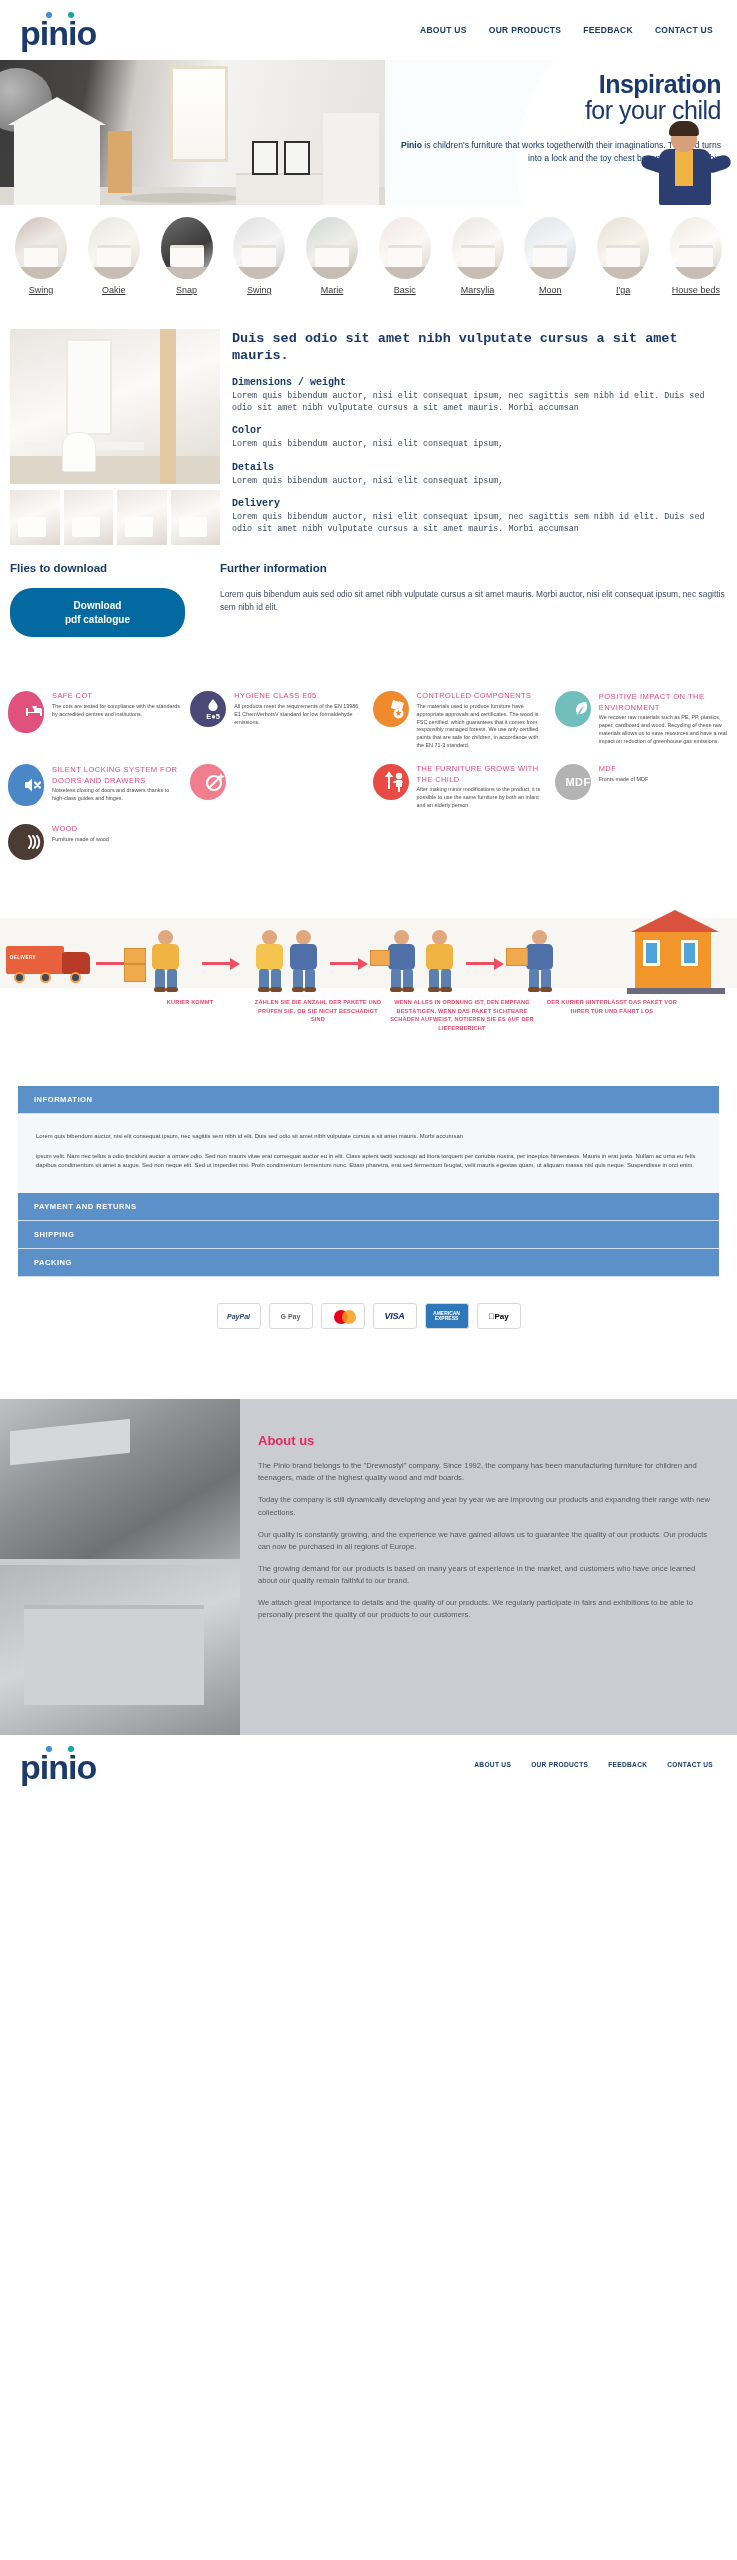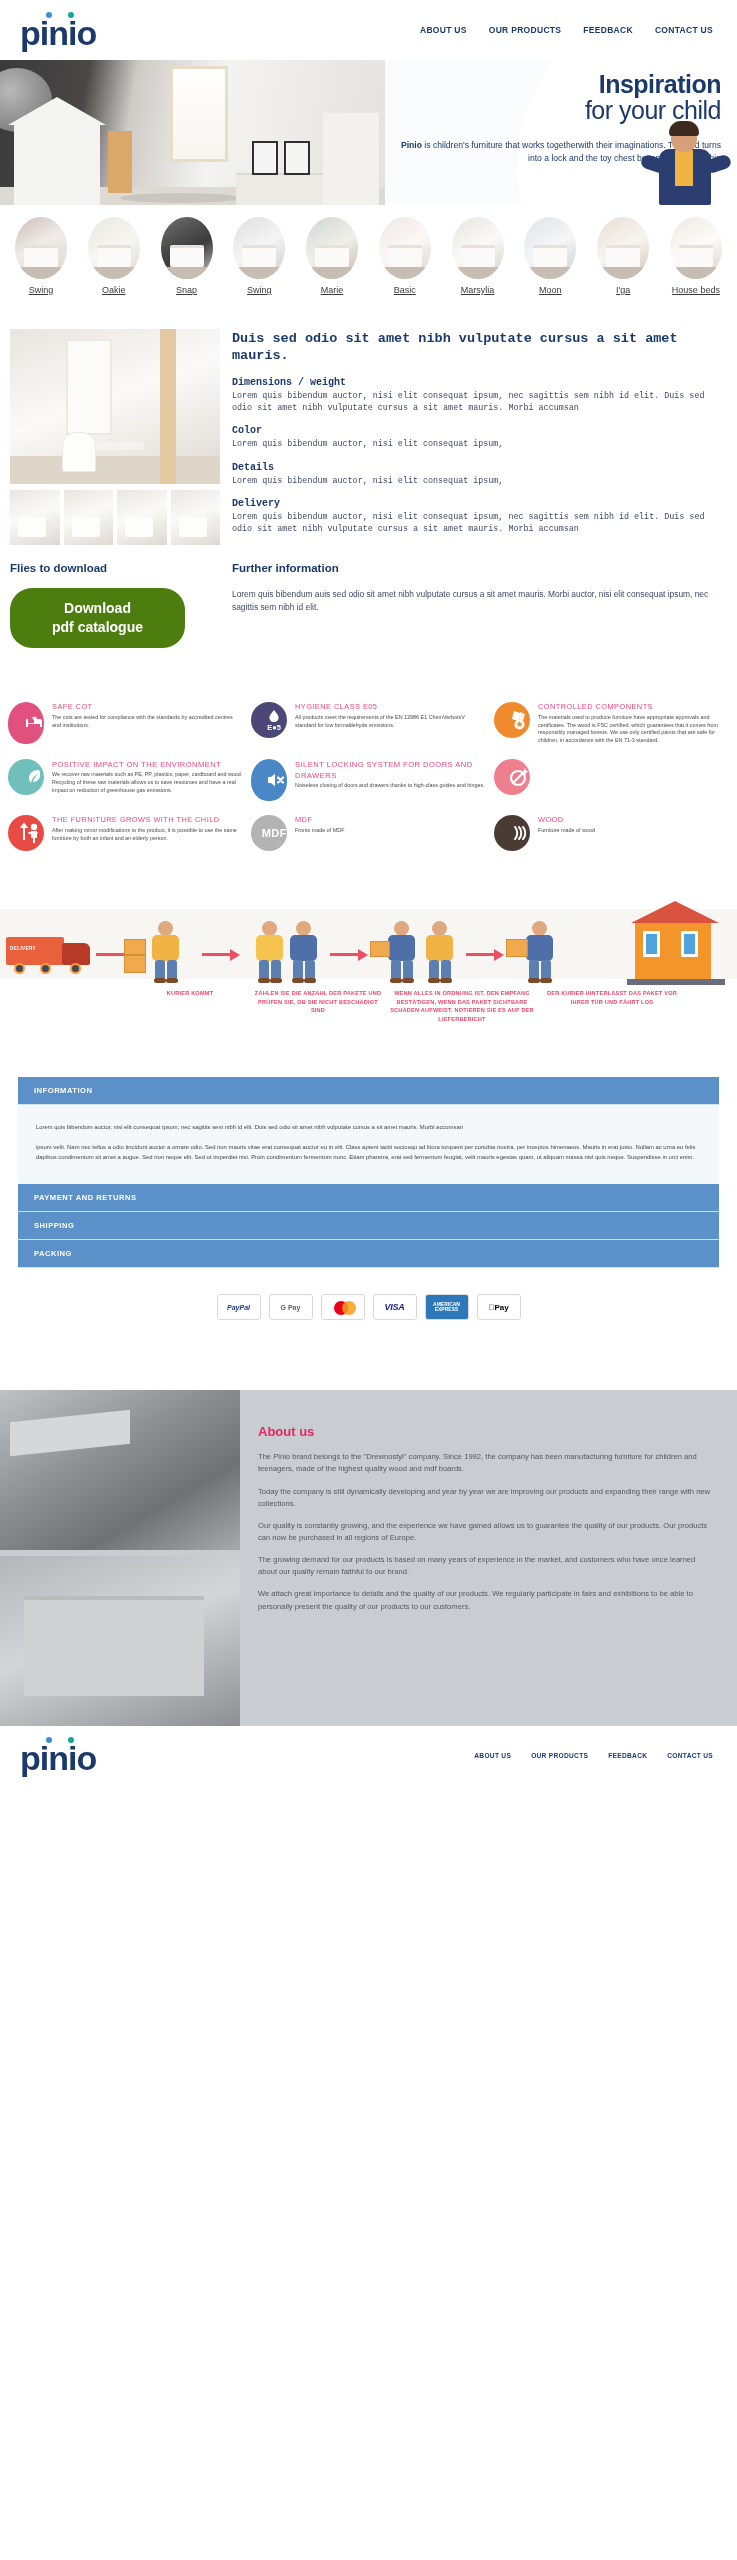--- a/index.html
+++ b/index.html
@@ -212,37 +212,37 @@
     font-size: 13.5px; font-weight: 700; color: #1b3a6b; line-height: 1.25; margin-bottom: 12px;
   }
   .spec-h {
     font-size: 10px; font-weight: 700; color: #1b3a6b; margin-bottom: 2px;
   }
   .spec-p {
     font-size: 8.4px; line-height: 1.45; color: #3e4a63; margin-bottom: 11px;
   }
 
   
-  .dl-row { display: flex; gap: 12px; padding: 16px 10px 0 10px; }
+  .dl-row { display: flex; gap: 0; padding: 16px 10px 0 10px; }
   .dl-left { width: 210px; flex: 0 0 210px; }
   .dl-right { flex: 1; }
   .dl-h { font-size: 11.5px; font-weight: 700; color: #1b3a6b; margin-bottom: 14px; }
   .dl-btn {
     display: block; width: 175px; border: none; cursor: pointer;
-    background: #4d7c0f; color: #fff;
+    background: #0369a1; color: #fff;
     border-radius: 22px; padding: 11px 0;
     font-family: "Liberation Sans", sans-serif;
-    font-size: 14px; font-weight: 700; line-height: 1.35; text-align: center;
+    font-size: 10px; font-weight: 700; line-height: 1.35; text-align: center;
   }
   .dl-p { font-size: 8.4px; line-height: 1.5; color: #3e4a63; }
 
   
   .features {
     display: grid;
-    grid-template-columns: repeat(3, 1fr);
+    grid-template-columns: repeat(4, 1fr);
     gap: 14px 8px;
     padding: 54px 8px 30px 8px;
   }
   .feat { display: flex; gap: 8px; }
   .feat-ic {
     flex: 0 0 36px; width: 36px; height: 42px;
     border-radius: 50% 50% 46% 46%;
     display: flex; align-items: center; justify-content: flex-end;
     color: #fff;
   }

